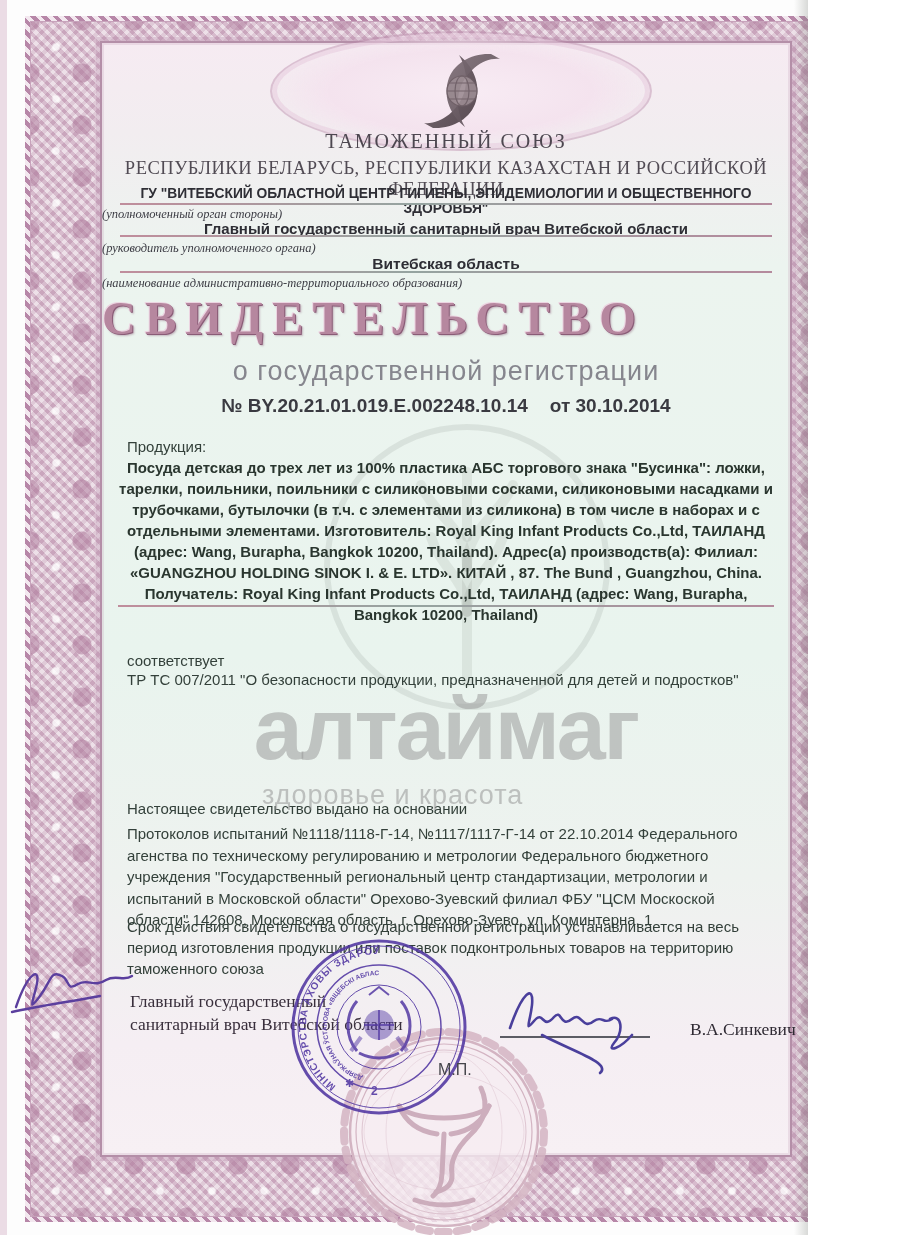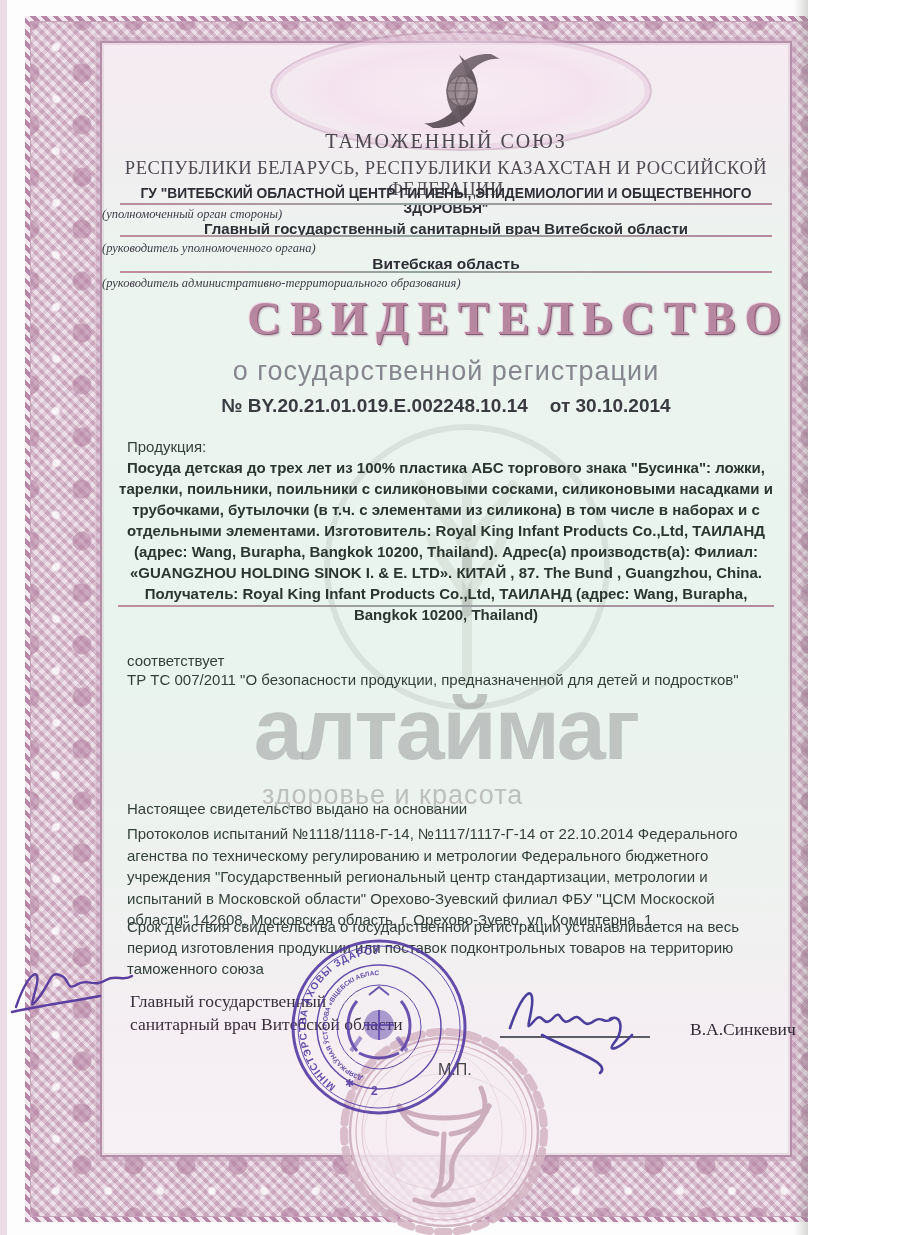--- a/index.html
+++ b/index.html
@@ -46,21 +46,21 @@
   .org{top:143px;font-size:13.8px;font-weight:bold;color:#2e2e35;}
   .rule{position:absolute;left:18px;right:18px;height:2px;
     background:linear-gradient(90deg,#c08d9c,#95a4a0 45%,#b58a9d);}
   .r1{top:160px;} .r2{top:192px;} .r3{top:228px;} .r4{top:562px;left:16px;right:16px;}
   .cap{position:absolute;left:0;width:100%;text-align:left;
     font-family:"Liberation Serif",serif;font-style:italic;font-size:12.5px;color:#3c3c44;}
   .c1{top:164px;} .c2{top:198px;} .c3{top:233px;}
   .official{top:177px;font-size:15px;font-weight:bold;color:#2e2e35;}
   .territory{top:212px;font-size:15.5px;font-weight:bold;color:#2e2e35;}
 
-  .title-main{position:absolute;top:248px;left:0;width:100%;text-align:right;
+  .title-main{position:absolute;top:248px;left:0;width:100%;text-align:left;
     font-family:"Liberation Serif",serif;font-weight:bold;font-size:47px;letter-spacing:9px;
     color:#b6879f;text-shadow:1px 1px 0 #8a5c77,-1px -1px 0 #ecd4e1,2px 2px 2px rgba(120,70,100,.35);}
   .title-sub{position:absolute;top:313px;left:0;width:100%;text-align:center;
     font-size:27px;color:#86868e;letter-spacing:1px;}
   .number-line{position:absolute;top:352px;left:0;width:100%;text-align:center;
     font-size:19px;font-weight:bold;color:#3a3a41;}
   .number-line .date{margin-left:22px;}
 
   .prod-label{position:absolute;top:395px;left:25px;font-size:15px;color:#33403a;}
   .prod-text{position:absolute;top:414px;left:10px;right:10px;text-align:center;
@@ -133,21 +133,21 @@
       <div class="t union">ТАМОЖЕННЫЙ СОЮЗ</div>
       <div class="t republics">РЕСПУБЛИКИ БЕЛАРУСЬ, РЕСПУБЛИКИ КАЗАХСТАН И РОССИЙСКОЙ ФЕДЕРАЦИИ</div>
       <div class="t org">ГУ "ВИТЕБСКИЙ ОБЛАСТНОЙ ЦЕНТР ГИГИЕНЫ, ЭПИДЕМИОЛОГИИ И ОБЩЕСТВЕННОГО ЗДОРОВЬЯ"</div>
       <div class="rule r1"></div>
       <div class="cap c1">(уполномоченный орган стороны)</div>
       <div class="t official">Главный государственный санитарный врач Витебской области</div>
       <div class="rule r2"></div>
       <div class="cap c2">(руководитель уполномоченного органа)</div>
       <div class="t territory">Витебская область</div>
       <div class="rule r3"></div>
-      <div class="cap c3">(руководитель административно-территориального образования)</div>
+      <div class="cap c3">(наименование административно-территориального образования)</div>
 
       <div class="title-main">СВИДЕТЕЛЬСТВО</div>
       <div class="title-sub">о государственной регистрации</div>
       <div class="number-line">
         <span>№ BY.20.21.01.019.E.002248.10.14</span><span class="date">от 30.10.2014</span>
       </div>
 
       <svg class="tree-wm" viewBox="0 0 300 300">
         <circle cx="150" cy="150" r="140" fill="none" stroke="rgba(100,110,100,.13)" stroke-width="6"></circle>
         <g fill="none" stroke="rgba(100,110,100,.11)" stroke-width="10" stroke-linecap="round">

